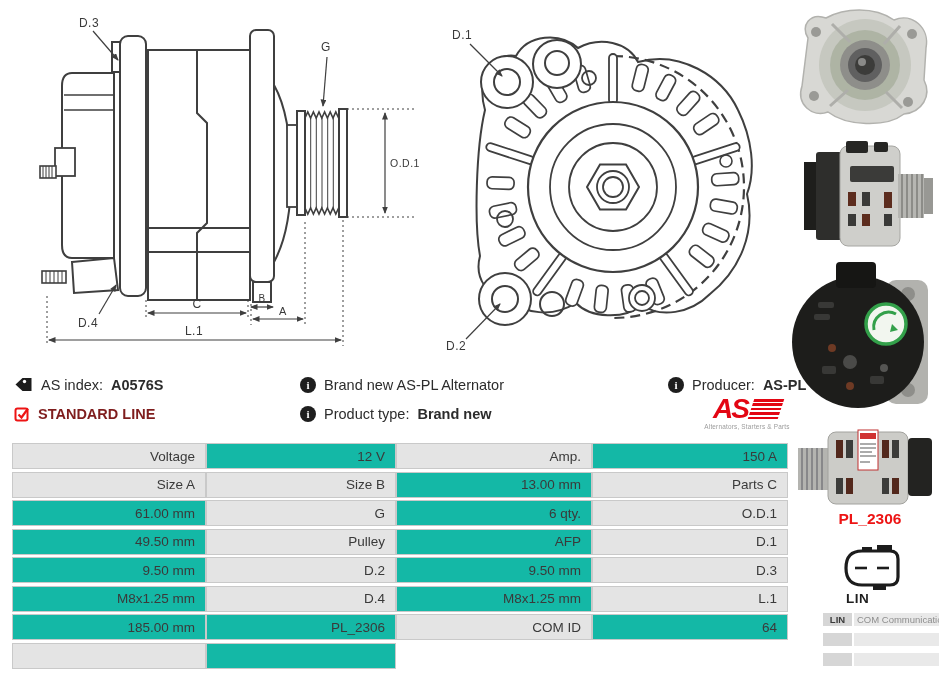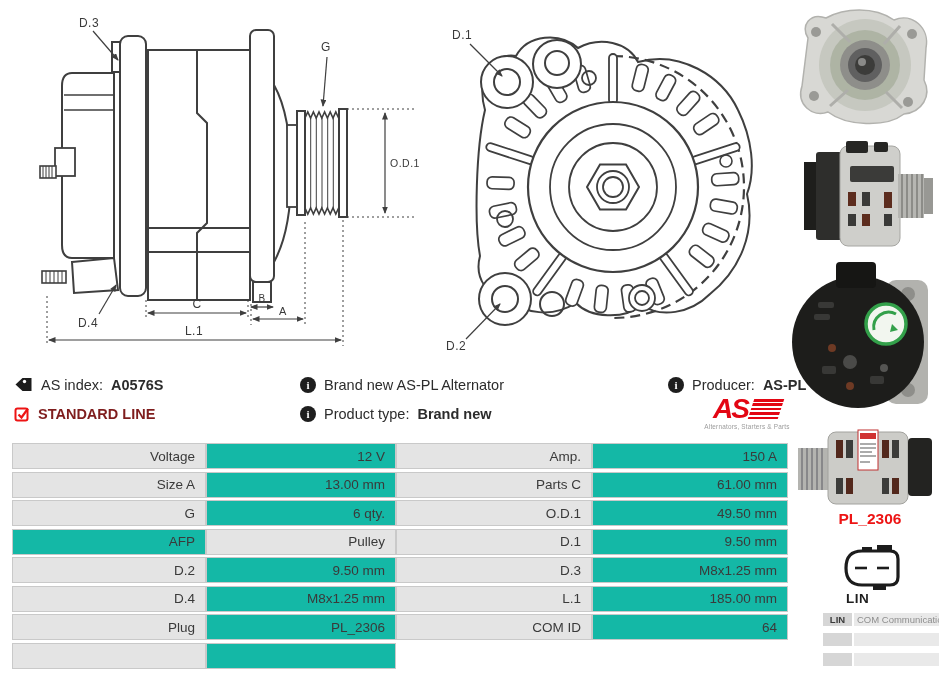--- a/index.html
+++ b/index.html
@@ -371,45 +371,45 @@
     <div class="logo-tagline">Alternators, Starters &amp; Parts</div>
   </div>
 
   <div class="spec">
     <div class="cell lab">Voltage</div>
     <div class="cell">12 V</div>
     <div class="cell lab">Amp.</div>
     <div class="cell">150 A</div>
 
     <div class="cell lab">Size A</div>
+    <div class="cell lab">Size B</div>
     <div class="cell">13.00 mm</div>
 
     <div class="cell lab">Parts C</div>
     <div class="cell">61.00 mm</div>
     <div class="cell lab">G</div>
     <div class="cell">6 qty.</div>
 
     <div class="cell lab">O.D.1</div>
     <div class="cell">49.50 mm</div>
+    <div class="cell lab">Pulley</div>
     <div class="cell">AFP</div>
-    <div class="cell lab">Pulley</div>
 
     <div class="cell lab">D.1</div>
     <div class="cell">9.50 mm</div>
     <div class="cell lab">D.2</div>
     <div class="cell">9.50 mm</div>
 
     <div class="cell lab">D.3</div>
     <div class="cell">M8x1.25 mm</div>
     <div class="cell lab">D.4</div>
     <div class="cell">M8x1.25 mm</div>
 
     <div class="cell lab">L.1</div>
     <div class="cell">185.00 mm</div>
-    <div class="cell lab">Plug</div>
     <div class="cell">PL_2306</div>
 
     <div class="cell lab">COM ID</div>
     <div class="cell">64</div>
     <div class="cell lab"></div>
     <div class="cell"></div>
   </div>
 
   <div class="plug-name">PL_2306</div>
 

